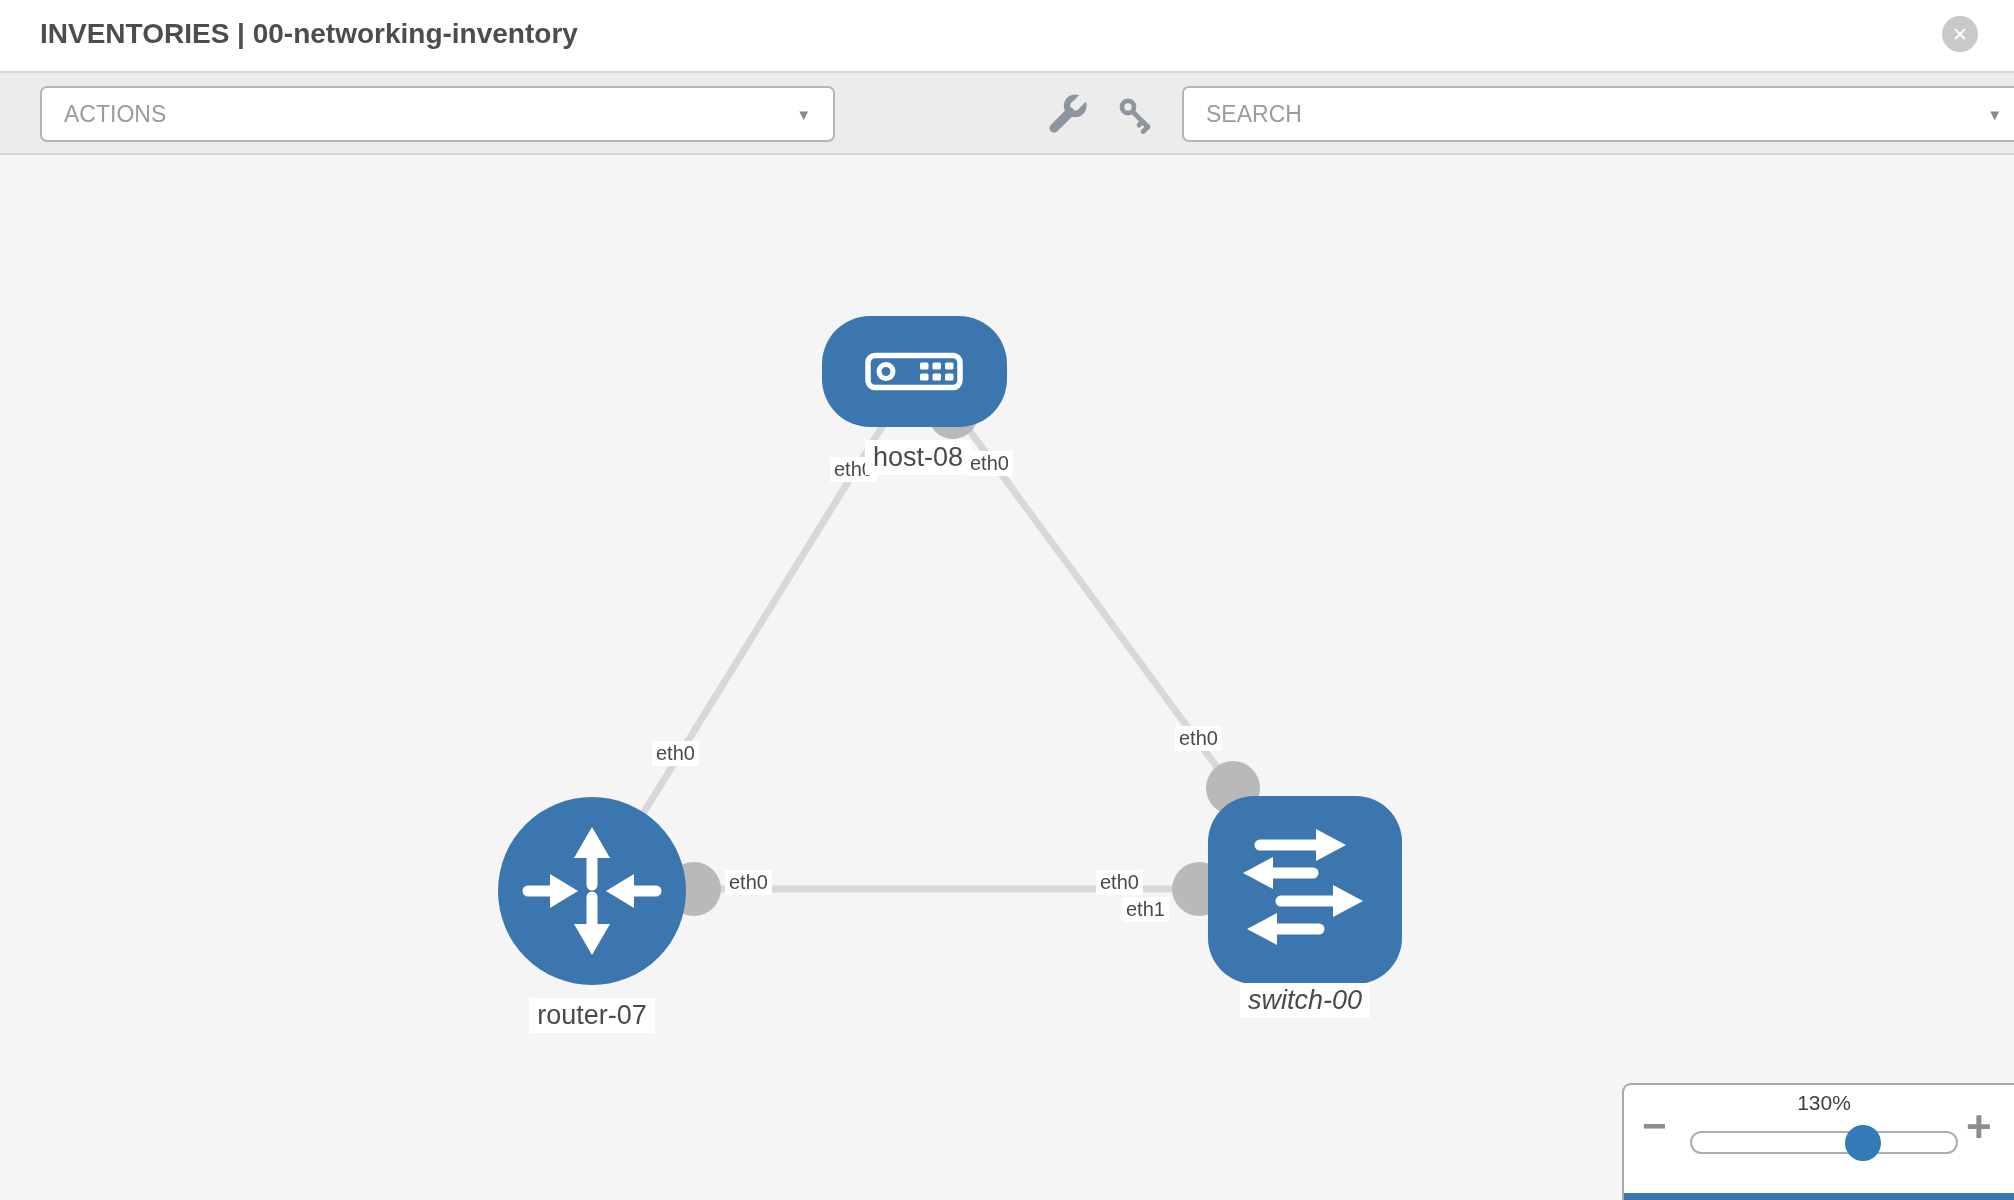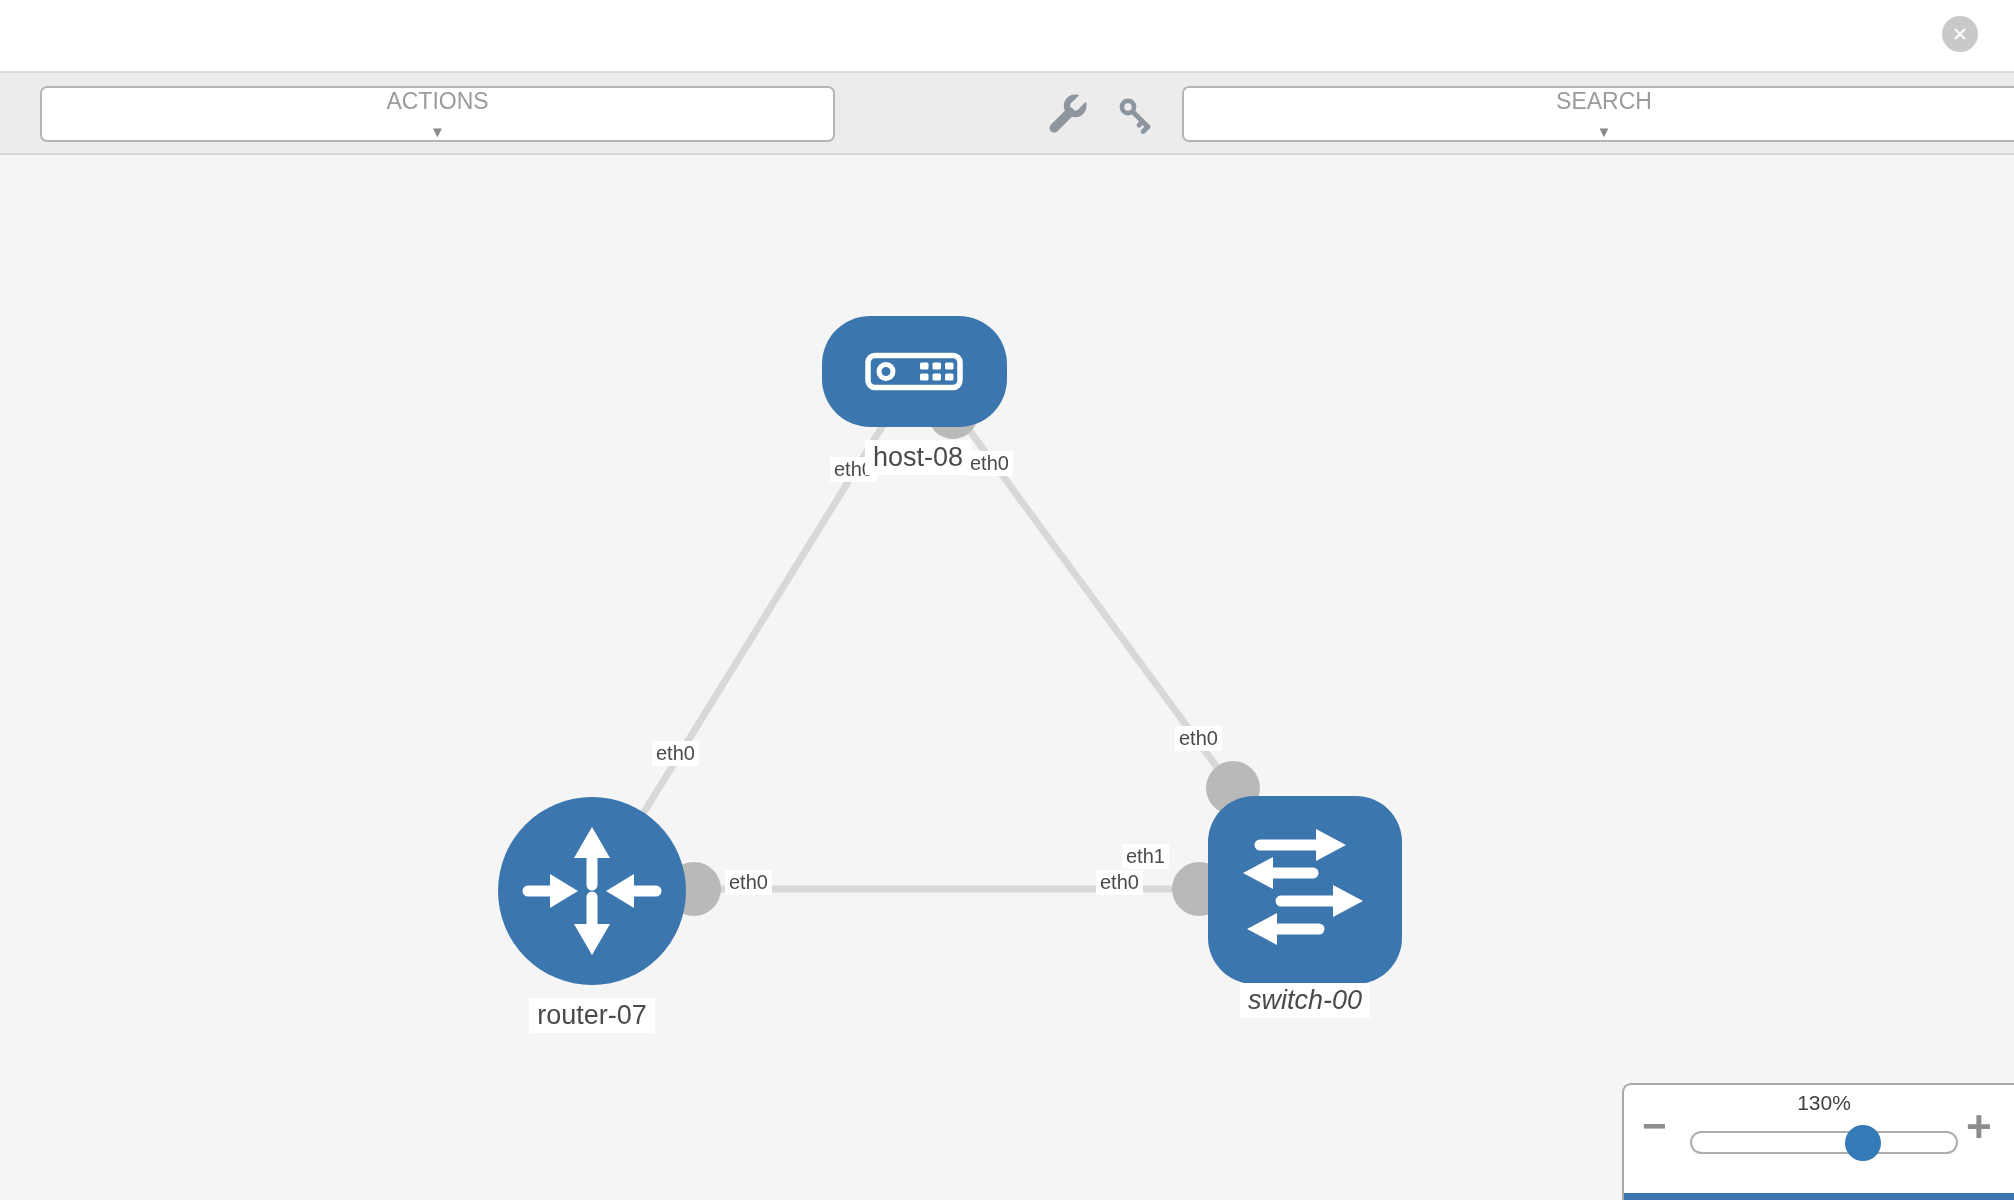--- a/index.html
+++ b/index.html
@@ -12,21 +12,21 @@
           border-bottom:2px solid #d9d9d9;box-sizing:border-box;}
   .page-title{position:absolute;left:40px;top:18px;font-size:28px;font-weight:700;color:#4d4d4d;}
   .close-btn{position:absolute;left:1942px;top:16px;width:36px;height:36px;border-radius:50%;
              background:#c9c9c9;color:#fff;display:flex;align-items:center;justify-content:center;
              font-size:19px;font-weight:700;cursor:pointer;}
   
   .toolbar{position:absolute;left:0;top:73px;width:2014px;height:82px;background:#ececec;
            border-bottom:2px solid #d6d6d6;box-sizing:border-box;}
   .dropdown{position:absolute;top:13px;height:56px;background:#fff;border:2px solid #b5b5b5;
             border-radius:7px;box-sizing:border-box;display:flex;align-items:center;
-            justify-content:space-between;padding:0 22px;font-size:23px;color:#9b9b9b;cursor:pointer;flex-direction:column;}
+            justify-content:space-between;padding:0 22px;font-size:23px;color:#9b9b9b;cursor:pointer;}
   .dd-actions{left:40px;width:795px;}
   .dd-search{left:1182px;width:844px;}
   .caret{font-size:15px;color:#8a8a8a;}
   .tool-icon{position:absolute;top:20px;width:42px;height:42px;cursor:pointer;}
   .tool-wrench{left:1046px;}
   .tool-key{left:1114px;}
   
   .canvas{position:absolute;left:0;top:155px;width:2014px;height:1045px;background:#f5f5f5;}
   .topo-svg{position:absolute;left:0;top:0;}
   .chip{position:absolute;background:#fff;color:#4a4a4a;white-space:nowrap;}
@@ -45,20 +45,21 @@
   .zoom-thumb{position:absolute;left:221px;top:40px;width:36px;height:36px;border-radius:50%;
               background:#337ab7;cursor:pointer;}
   .zoom-plus{position:absolute;left:342px;top:21px;font-size:44px;font-weight:700;color:#8d8d8d;
              line-height:42px;cursor:pointer;}
   .zoom-accent{position:absolute;left:0;top:108px;width:392px;height:9px;background:#3b76af;}
 </style>
 </head>
 <body>
 
 <div class="header">
+  <div class="page-title">INVENTORIES | 00-networking-inventory</div>
   <div class="close-btn">
     <span>✕</span>
   </div>
 </div>
 
 <div class="toolbar">
   <div class="dropdown dd-actions">
     <span>ACTIONS</span>
     <span class="caret">▼</span>
   </div>
@@ -136,21 +137,21 @@
       </g>
     </g>
   </svg>
 
   <div class="chip iface-chip" style="left:830px;top:302px;">eth0</div>
   <div class="chip iface-chip" style="left:966px;top:296px;">eth0</div>
   <div class="chip iface-chip" style="left:652px;top:586px;">eth0</div>
   <div class="chip iface-chip" style="left:725px;top:715px;">eth0</div>
   <div class="chip iface-chip" style="left:1175px;top:571px;">eth0</div>
   <div class="chip iface-chip" style="left:1096px;top:715px;">eth0</div>
-  <div class="chip iface-chip" style="left:1122px;top:689px;">eth1</div>
+  <div class="chip iface-chip" style="left:1122px;top:742px;">eth1</div>
 
   <div class="chip node-chip" style="left:918px;top:285px;">host-08</div>
   <div class="chip node-chip" style="left:592px;top:843px;">router-07</div>
   <div class="chip node-chip" style="left:1305px;top:828px;font-style:italic;">switch-00</div>
 </div>
 
 <div class="zoom-panel">
   <div class="zoom-value">130%</div>
   <div class="zoom-minus">−</div>
   <div class="zoom-track"></div>

